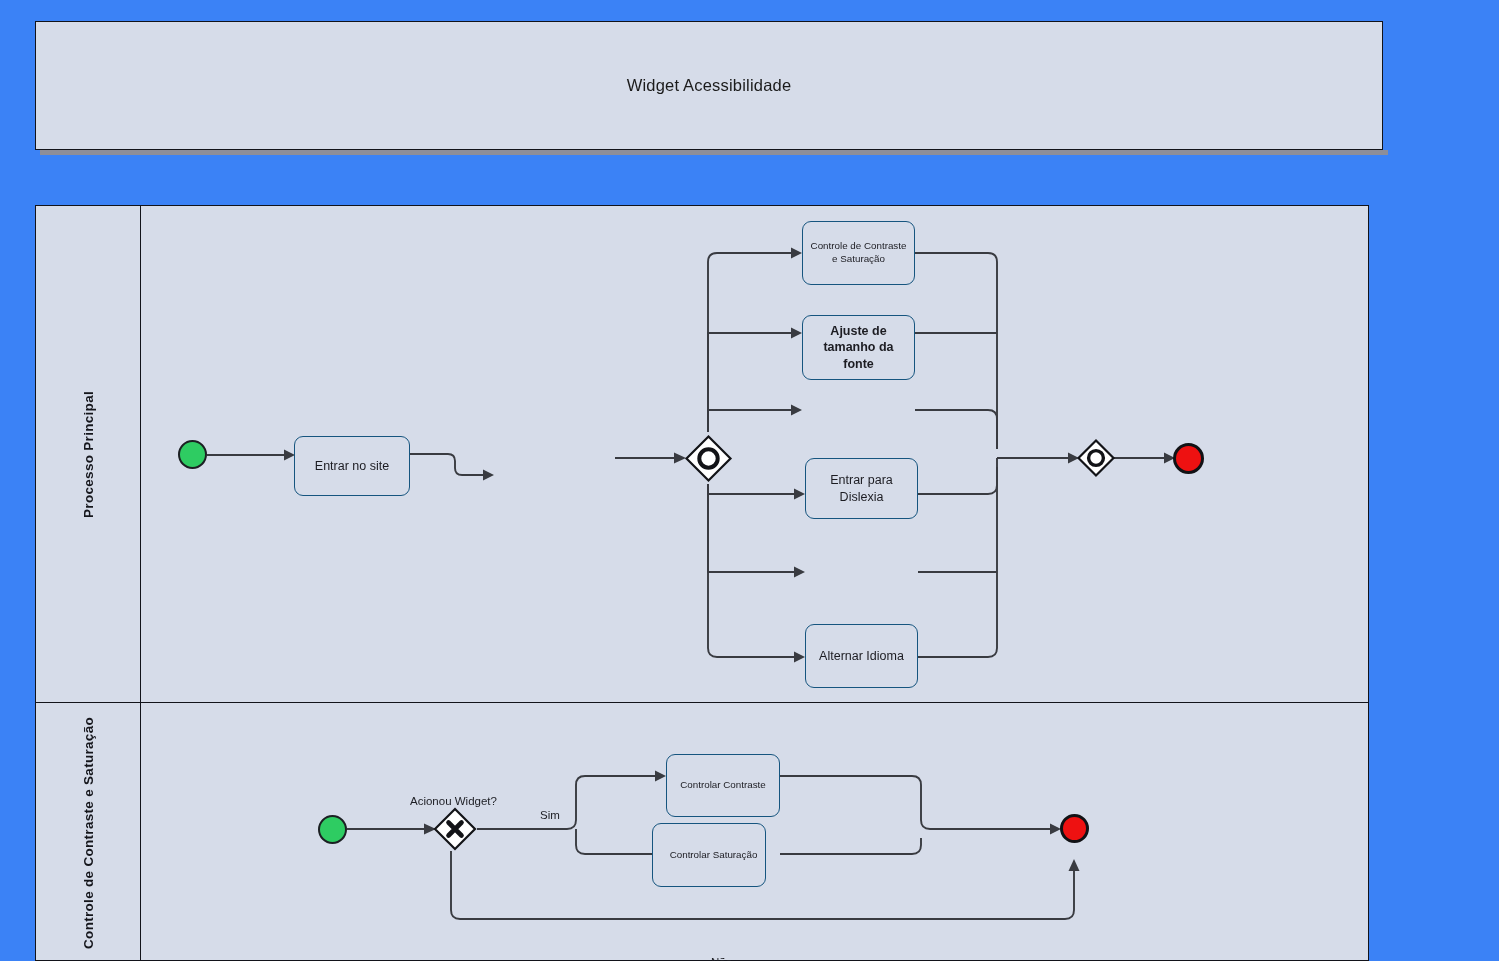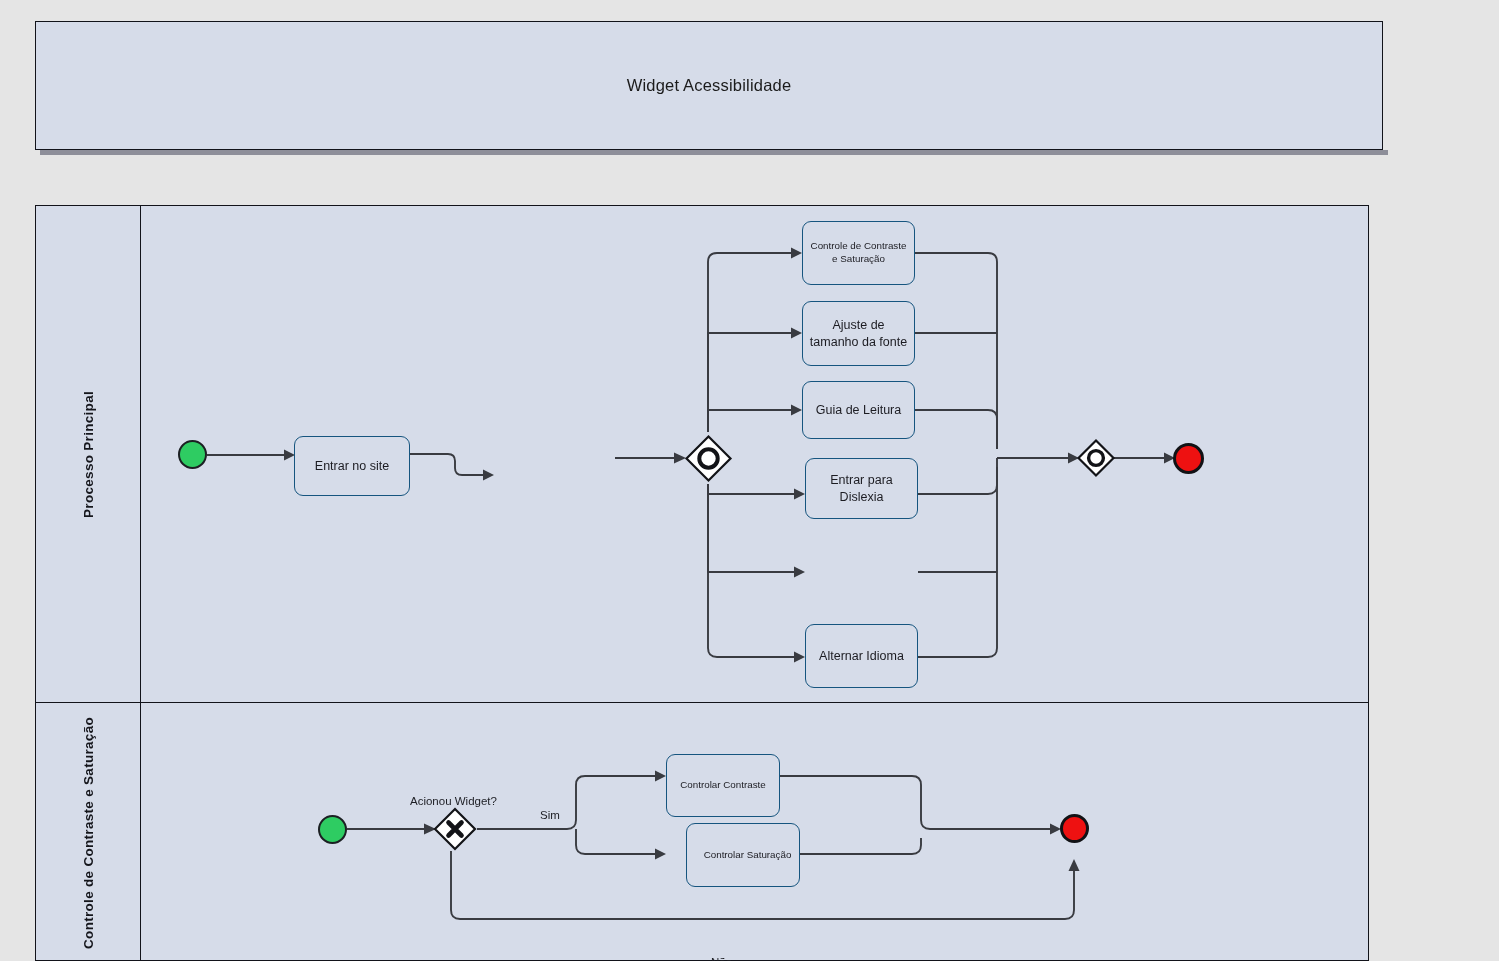--- a/index.html
+++ b/index.html
@@ -10,21 +10,21 @@
   body {
     width: 1499px;
     height: 961px;
     overflow: hidden;
     font-family: "Liberation Sans", sans-serif;
   }
   #canvas {
     position: relative;
     width: 1499px;
     height: 961px;
-    background: #e5e5e5;
+    background: #3b82f6;
   }
   
   .pool {
     position: absolute;
     background: #d6dce9;
     border: 1.5px solid #12131a;
     box-sizing: border-box;
   }
   .pool-shadow {
     position: absolute;
@@ -240,25 +240,22 @@
   <div class="gateway" style="left:685px; top:435px;">
     <svg width="47" height="47" viewBox="0 0 47 47">
       <polygon points="23.5,1.5 45.5,23.5 23.5,45.5 1.5,23.5" fill="#ffffff" stroke="#121317" stroke-width="2.2"></polygon>
       <circle cx="23.5" cy="23.5" r="9.2" fill="none" stroke="#121317" stroke-width="4"></circle>
     </svg>
   </div>
 
   <div class="task task-sm" style="left:802px; top:221px; width:113px; height:64px;">
     <span class="task-label">Controle de Contraste e Saturação</span>
   </div>
-  <div class="task task-lg" style="left:802px; top:301px; width:113px; height:65px;">
+  <div class="task task-lg" style="left:802px; top:315px; width:113px; height:65px;font-weight:bold;">
     <span class="task-label">Ajuste de tamanho da fonte</span>
-  </div>
-  <div class="task task-lg" style="left:802px; top:381px; width:113px; height:58px;">
-    <span class="task-label">Guia de Leitura</span>
   </div>
   <div class="task task-lg" style="left:805px; top:458px; width:113px; height:61px;">
     <span class="task-label">Entrar para Dislexia</span>
   </div>
   <div class="task task-lg" style="left:805px; top:624px; width:113px; height:64px;">
     <span class="task-label">Alternar Idioma</span>
   </div>
 
   <div class="gateway" style="left:1077px; top:439px;">
     <svg width="38" height="38" viewBox="0 0 38 38">
@@ -278,19 +275,19 @@
     </svg>
   </div>
   <span class="gw-label" style="left:410px; top:795px;">Acionou Widget?</span>
 
   <span class="edge-label" style="left:540px; top:809px;">Sim</span>
   <span class="edge-label" style="left:711px; top:956px;">Não</span>
 
   <div class="task task-sm" style="left:666px; top:745px; width:114px; height:63px;margin-top:9px;">
     <span class="task-label">Controlar Contraste</span>
   </div>
-  <div class="task task-sm" style="left:686px; top:823px; width:114px; height:64px;padding-left:9px;">
+  <div class="task task-sm" style="left:652px; top:823px; width:114px; height:64px;padding-left:9px;">
     <span class="task-label">Controlar Saturação</span>
   </div>
 
   <div class="event event-end" style="left:1060px; top:814px; width:29px; height:29px;"></div>
 
 </div>
 
 </body></html>

